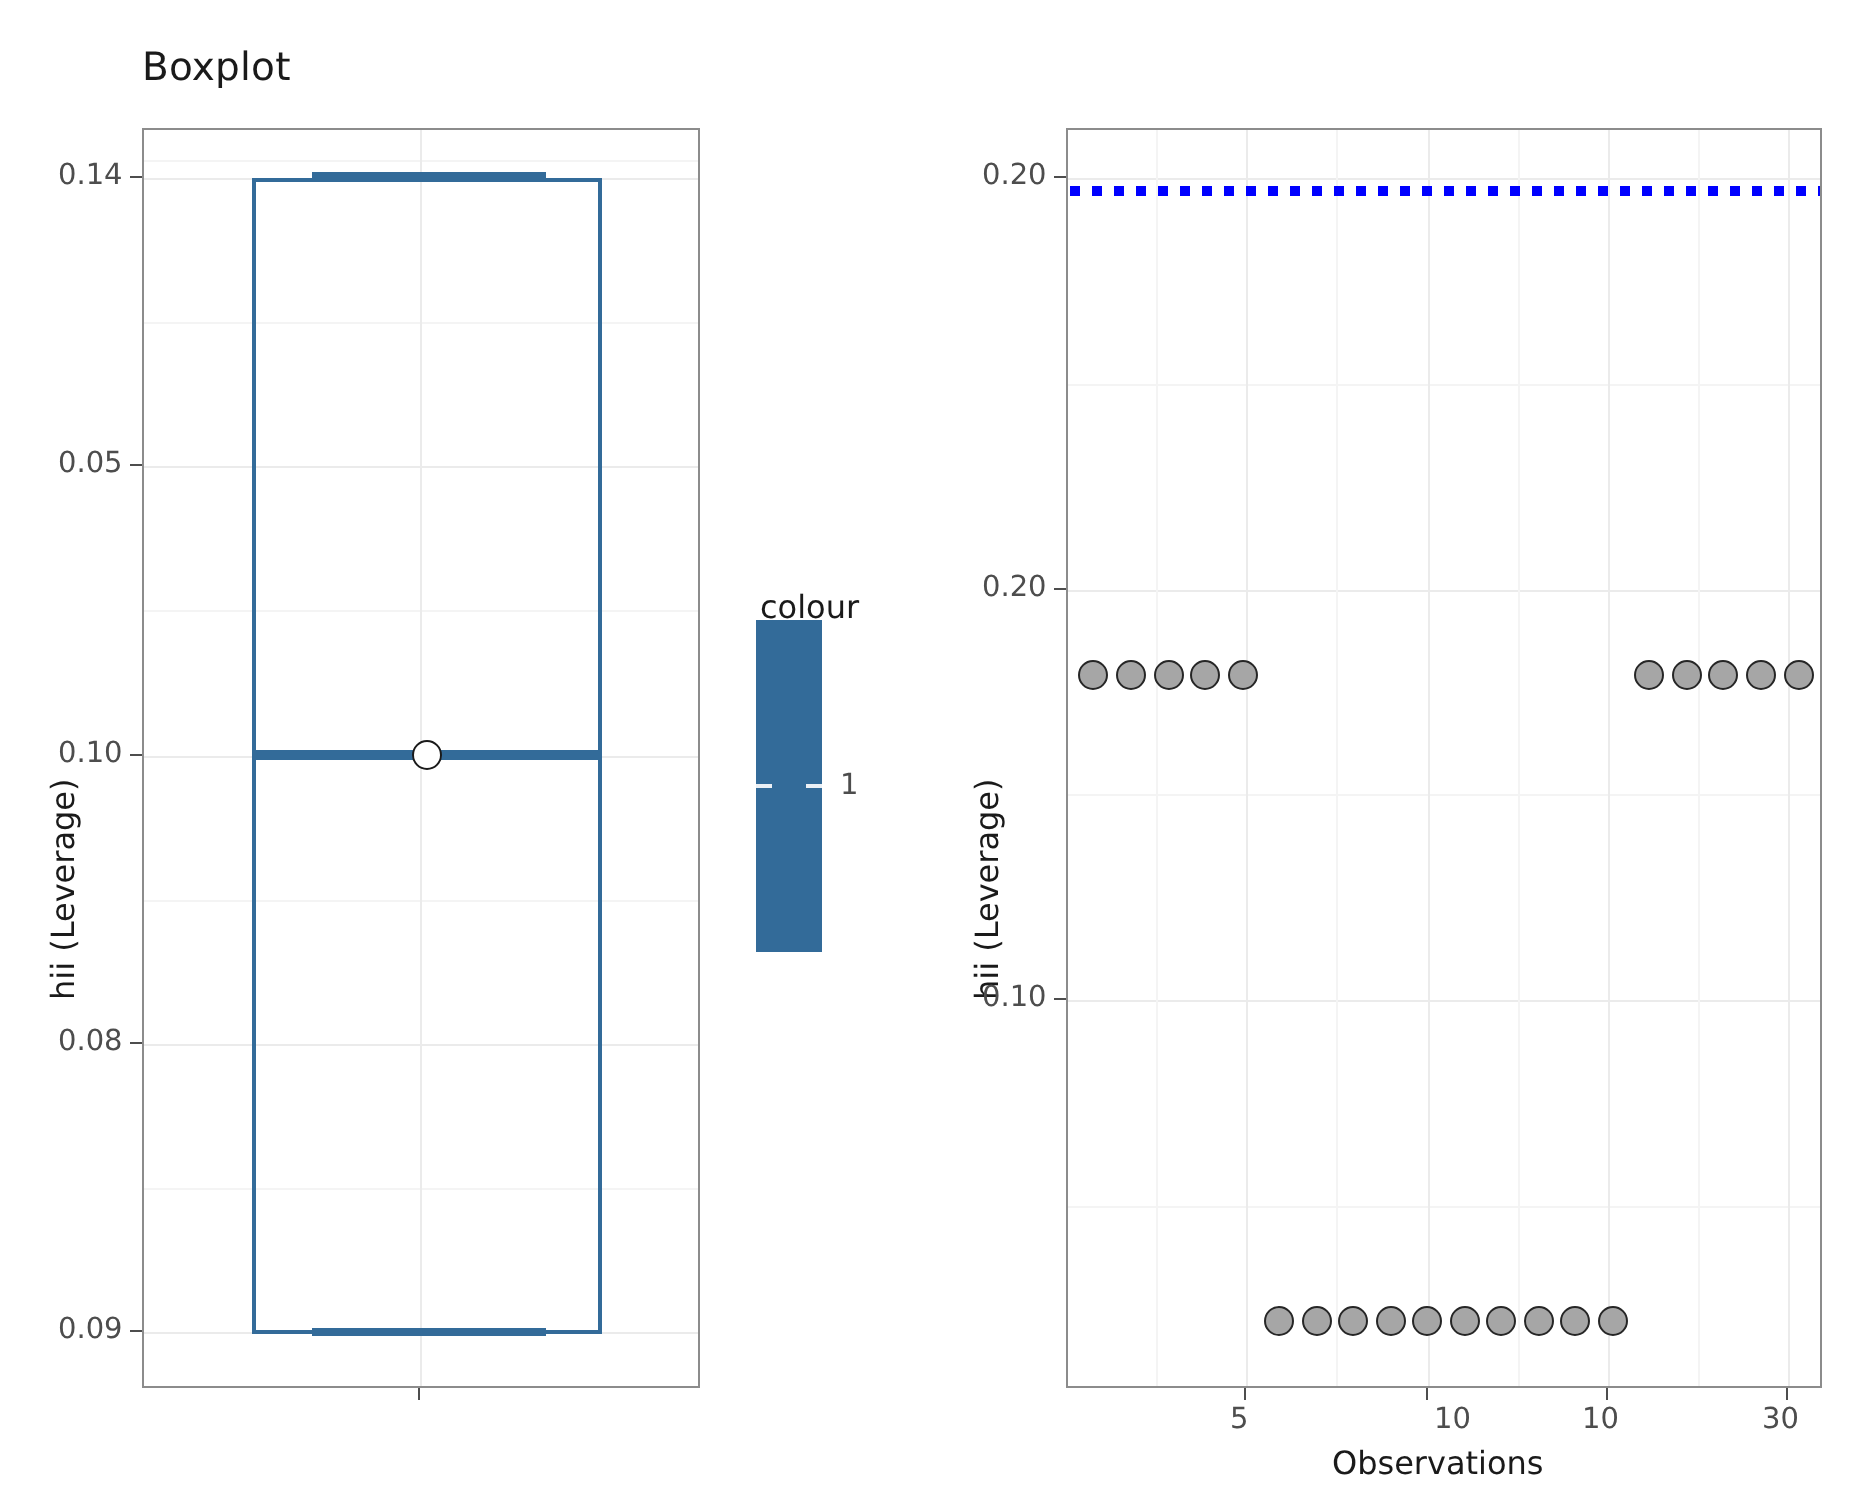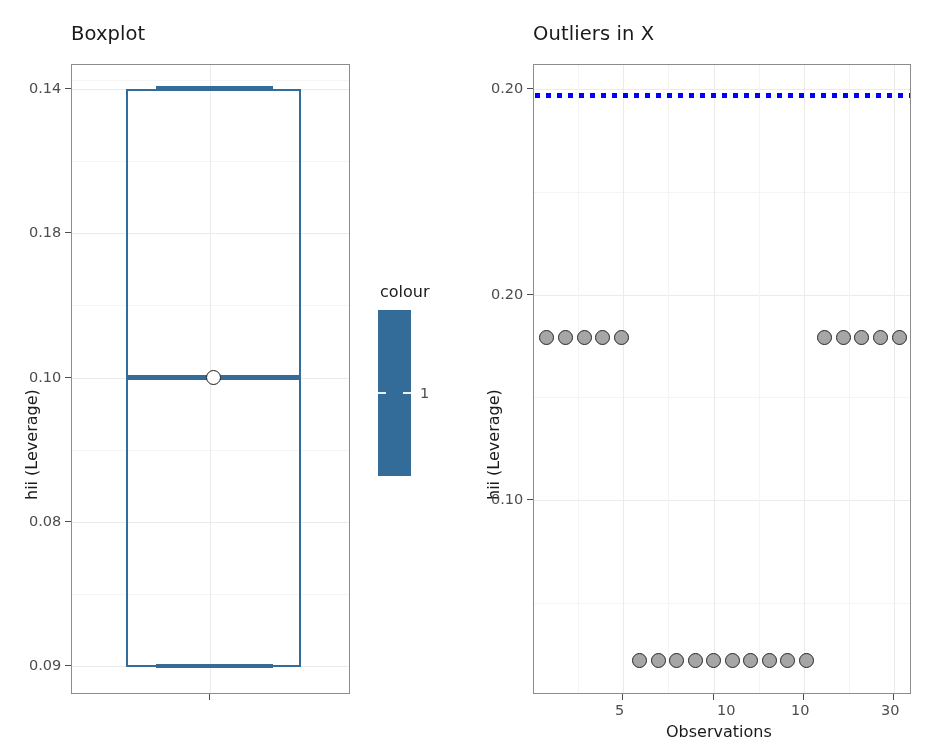--- a/index.html
+++ b/index.html
@@ -135,21 +135,21 @@
 </head>
 <body>
 
 <div id="root">
 
   <div class="plot-title" style="left:71px; top:22px;">Boxplot</div>
 
   <div class="axis-title vertical" style="left:22px; top:500px;">hii (Leverage)</div>
 
   <div class="axis-text" style="left:29px; top:80px;">0.14</div>
-  <div class="axis-text" style="left:29px; top:224px;">0.18</div>
+  <div class="axis-text" style="left:29px; top:224px;">0.05</div>
   <div class="axis-text" style="left:29px; top:369px;">0.10</div>
   <div class="axis-text" style="left:29px; top:513px;">0.08</div>
   <div class="axis-text" style="left:29px; top:657px;">0.09</div>
 
   <div class="tick-mark" style="left:65px; top:88px;  width:6px; height:1px;"></div>
   <div class="tick-mark" style="left:65px; top:232px; width:6px; height:1px;"></div>
   <div class="tick-mark" style="left:65px; top:377px; width:6px; height:1px;"></div>
   <div class="tick-mark" style="left:65px; top:521px; width:6px; height:1px;"></div>
   <div class="tick-mark" style="left:65px; top:665px; width:6px; height:1px;"></div>
 
@@ -174,28 +174,27 @@
     <div class="whisker-cap" style="left:84px; top:21px; width:117px; height:4px;"></div>
     <div class="whisker-cap" style="left:84px; top:599px; width:117px; height:4px;"></div>
 
     <div class="box-rect" style="left:54px; top:24px; width:175px; height:578px;"></div>
 
     <div class="box-median" style="left:54px; top:310px; width:175px; height:5px;"></div>
 
     <div class="mean-point" style="left:134px; top:305px;"></div>
   </div>
 
-  <div class="legend-title" style="left:380px; top:282px;">colour</div>
+  <div class="legend-title" style="left:380px; top:294px;">colour</div>
 
   <div class="legend-bar" style="left:378px; top:310px; width:33px; height:166px;"></div>
   <div class="legend-tick" style="left:378px; top:392px; width:8px; height:2px;"></div>
   <div class="legend-tick" style="left:403px; top:392px; width:8px; height:2px;"></div>
   <div class="legend-label" style="left:420px; top:385px;">1</div>
 
-  <div class="plot-title" style="left:533px; top:22px;">Outliers in X</div>
 
   <div class="axis-title vertical" style="left:484px; top:500px;">hii (Leverage)</div>
 
   <div class="axis-title" style="left:666px; top:722px;">Observations</div>
 
   <div class="axis-text" style="left:491px; top:80px;">0.20</div>
   <div class="axis-text" style="left:491px; top:286px;">0.20</div>
   <div class="axis-text" style="left:491px; top:491px;">0.10</div>
 
   <div class="tick-mark" style="left:527px; top:88px;  width:6px; height:1px;"></div>

